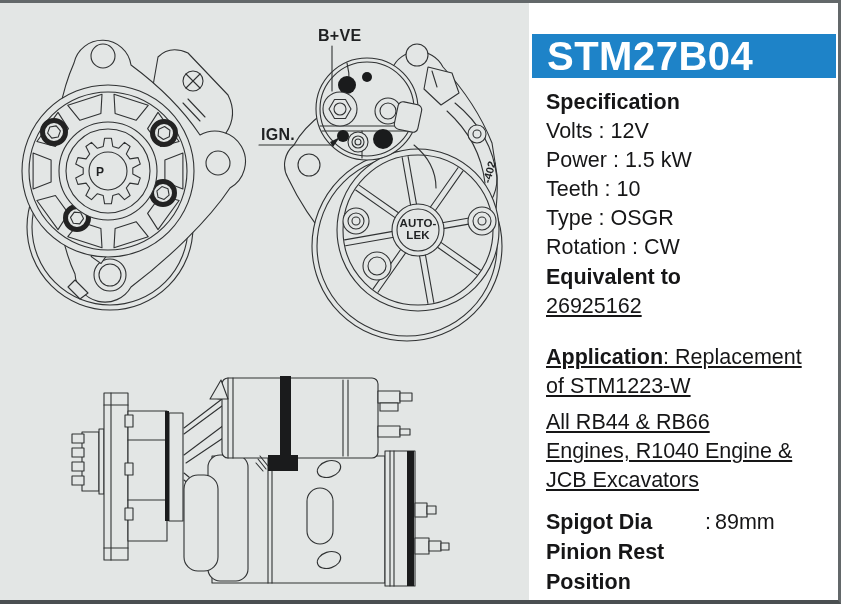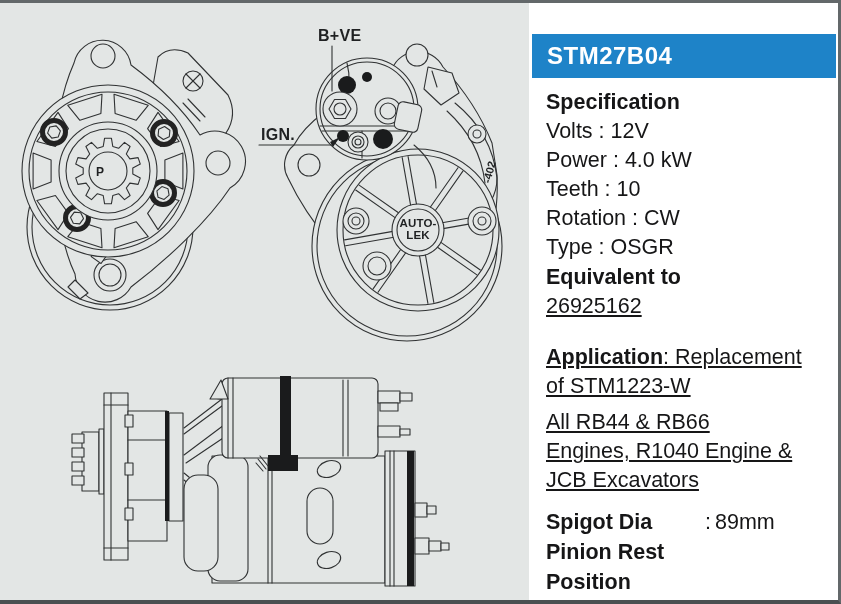--- a/index.html
+++ b/index.html
@@ -22,21 +22,21 @@
 
   .spec-panel{
     position:absolute; left:529px; right:0; top:0; bottom:0;
     background:#ffffff; overflow:hidden;
   }
   .title-bar{
     margin:31px 2px 0 3px; height:44px; background:#1e83c8;
     display:flex; align-items:center; padding-left:15px; box-sizing:border-box;
   }
   .title-bar h1{
-    margin:0; font-size:24px; font-weight:bold; color:#ffffff; letter-spacing:0.5px;
+    margin:0; font-size:40px; font-weight:bold; color:#ffffff; letter-spacing:0.5px;
   }
   .content{padding:9px 4px 0 17px; font-size:21.5px; color:#161617;}
   .heading{font-weight:bold; line-height:30px;}
   .spec-line{line-height:29px;}
   .plain{line-height:29px;text-decoration:underline;}
   .app-block{margin-top:21px;}
   .note-block{margin-top:7px;}
   .dims{margin-top:12px;}
   .dim-row{display:grid; grid-template-columns:159px 1fr; align-items:end; line-height:30px;}
   .dim-label{font-weight:bold;}
@@ -262,24 +262,24 @@
 
   <aside class="spec-panel">
     <div class="title-bar">
       <h1>STM27B04</h1>
     </div>
     <div class="content">
 
       <div class="heading">Specification</div>
 
       <div class="spec-line"><span>Volts</span><span> : </span><span>12V</span></div>
-      <div class="spec-line"><span>Power</span><span> : </span><span>4.0 kW</span></div>
+      <div class="spec-line"><span>Power</span><span> : </span><span>1.5 kW</span></div>
       <div class="spec-line"><span>Teeth</span><span> : </span><span>10</span></div>
+      <div class="spec-line"><span>Type</span><span> : </span><span>OSGR</span></div>
       <div class="spec-line"><span>Rotation</span><span> : </span><span>CW</span></div>
-      <div class="spec-line"><span>Type</span><span> : </span><span>OSGR</span></div>
 
       <div class="heading">Equivalent to</div>
       <div class="plain">26925162</div>
 
       <div class="app-block">
         <div class="plain"><span class="heading">Application</span><span>: Replacement</span></div>
         <div class="plain">of STM1223-W</div>
       </div>
 
       <div class="note-block">

